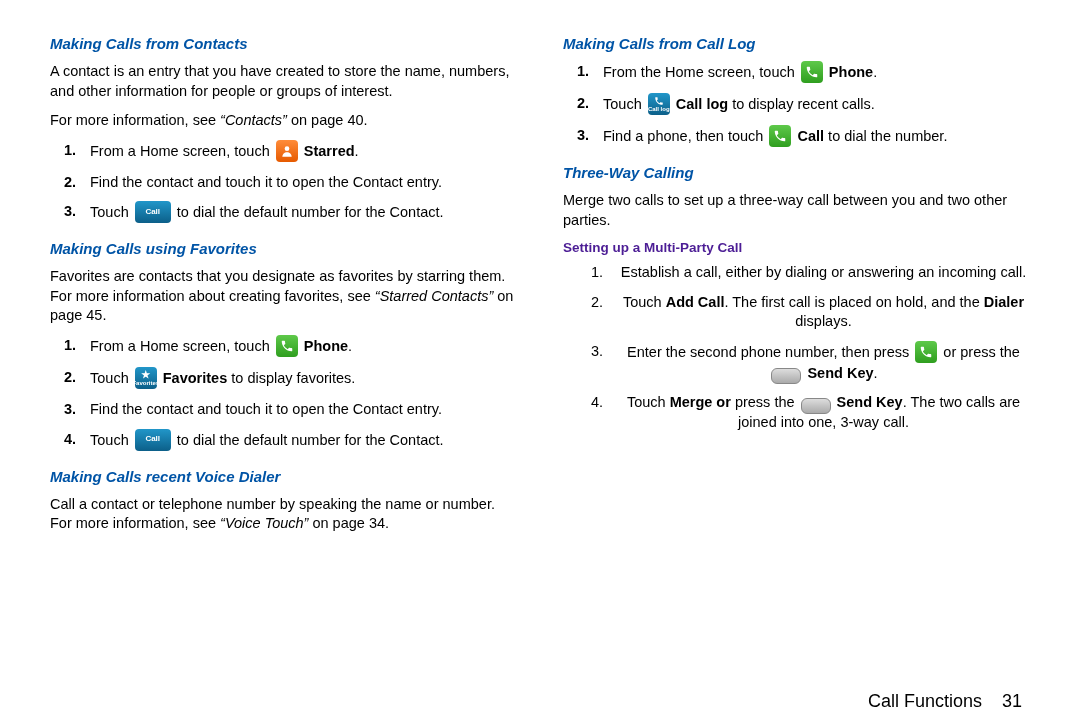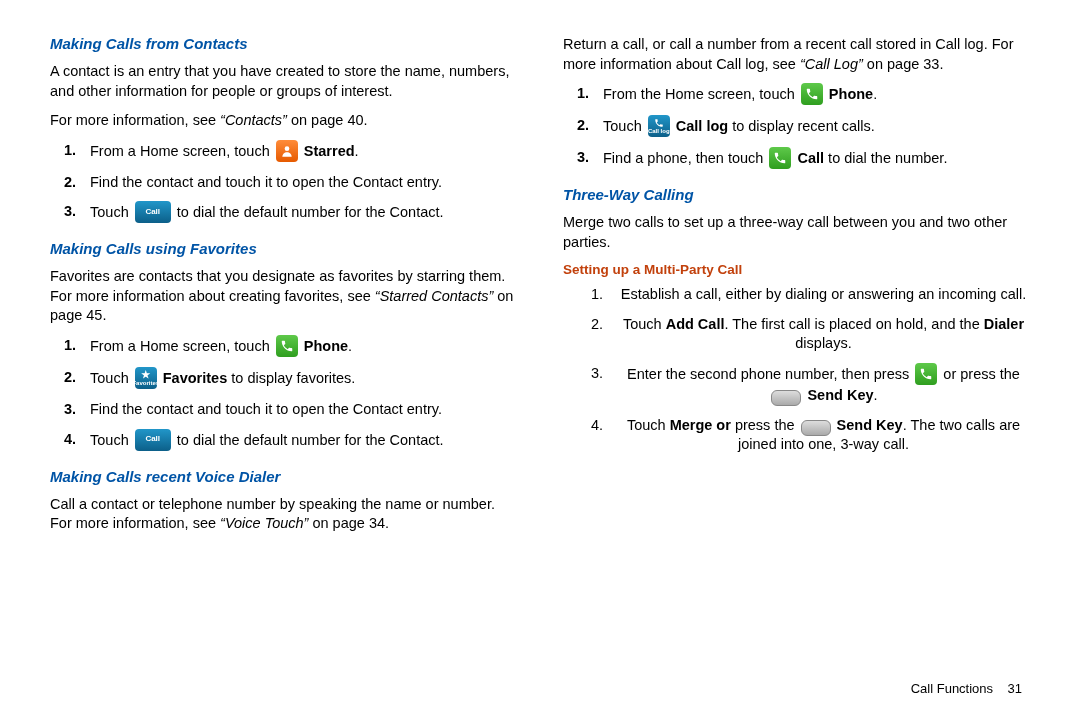--- a/index.html
+++ b/index.html
@@ -25,21 +25,21 @@
     min-width: 0;
   }
   .heading {
     color: #0054a6;
     font-weight: bold;
     font-style: italic;
     font-size: 15px;
     margin: 0 0 10px 0;
   }
   .subheading {
-    color: #c2410c;
+    color: #4c1d95;
     font-weight: bold;
     font-style: normal;
     font-size: 13.5px;
     margin: 8px 0 8px 0;
   }
   .para {
     margin: 0 0 10px 0;
     line-height: 1.35;
   }
   .italic-ref {
@@ -116,23 +116,23 @@
     width: 28px;
     height: 14px;
     background: linear-gradient(#ddd, #aaa);
     border-radius: 6px;
     border: 1px solid #888;
     position: relative;
     top: 2px;
   }
   .footer {
     position: absolute;
-    bottom: 24px;
+    bottom: 8px;
     right: 58px;
-    font-size: 13px;
+    font-size: 18px;
   }
 </style>
 </head>
 <body>
 
 <div class="page">
 
   <div class="col">
 
     <div class="heading">Making Calls from Contacts</div>
@@ -190,23 +190,21 @@
     </ol>
 
     <div class="heading">Making Calls recent Voice Dialer</div>
     <p class="para">
       <span>Call a contact or telephone number by speaking the name or number. For more information, see </span><span class="italic-ref">“Voice Touch”</span><span> on page 34.</span>
     </p>
   </div>
 
   <div class="col">
 
-    <p class="para">
-      <span>Return a call, or call a number from a recent call stored in Call log. For more information about Call log, see </span><span class="italic-ref">“Call Log”</span><span> on page 33.</span>
-    </p>
+    <div class="heading">Making Calls from Call Log</div>
     <ol class="steps">
       <li>
         <span>From the Home screen, touch </span>
         <span class="icon icon-phone-green">
           <svg viewBox="0 0 24 24">
               <path d="M6.6 10.8c1.4 2.8 3.8 5.1 6.6 6.6l2.2-2.2c.3-.3.7-.4 1-.2 1.1.4 2.3.6 3.6.6.6 0 1 .4 1 1V20c0 .6-.4 1-1 1C10.6 21 3 13.4 3 4c0-.6.4-1 1-1h3.5c.6 0 1 .4 1 1 0 1.2.2 2.4.6 3.6.1.4 0 .8-.2 1l-2.3 2.2z" fill="#fff"></path>
             </svg>
         </span>
         <span class="bold">Phone</span><span>.</span>
       </li>

